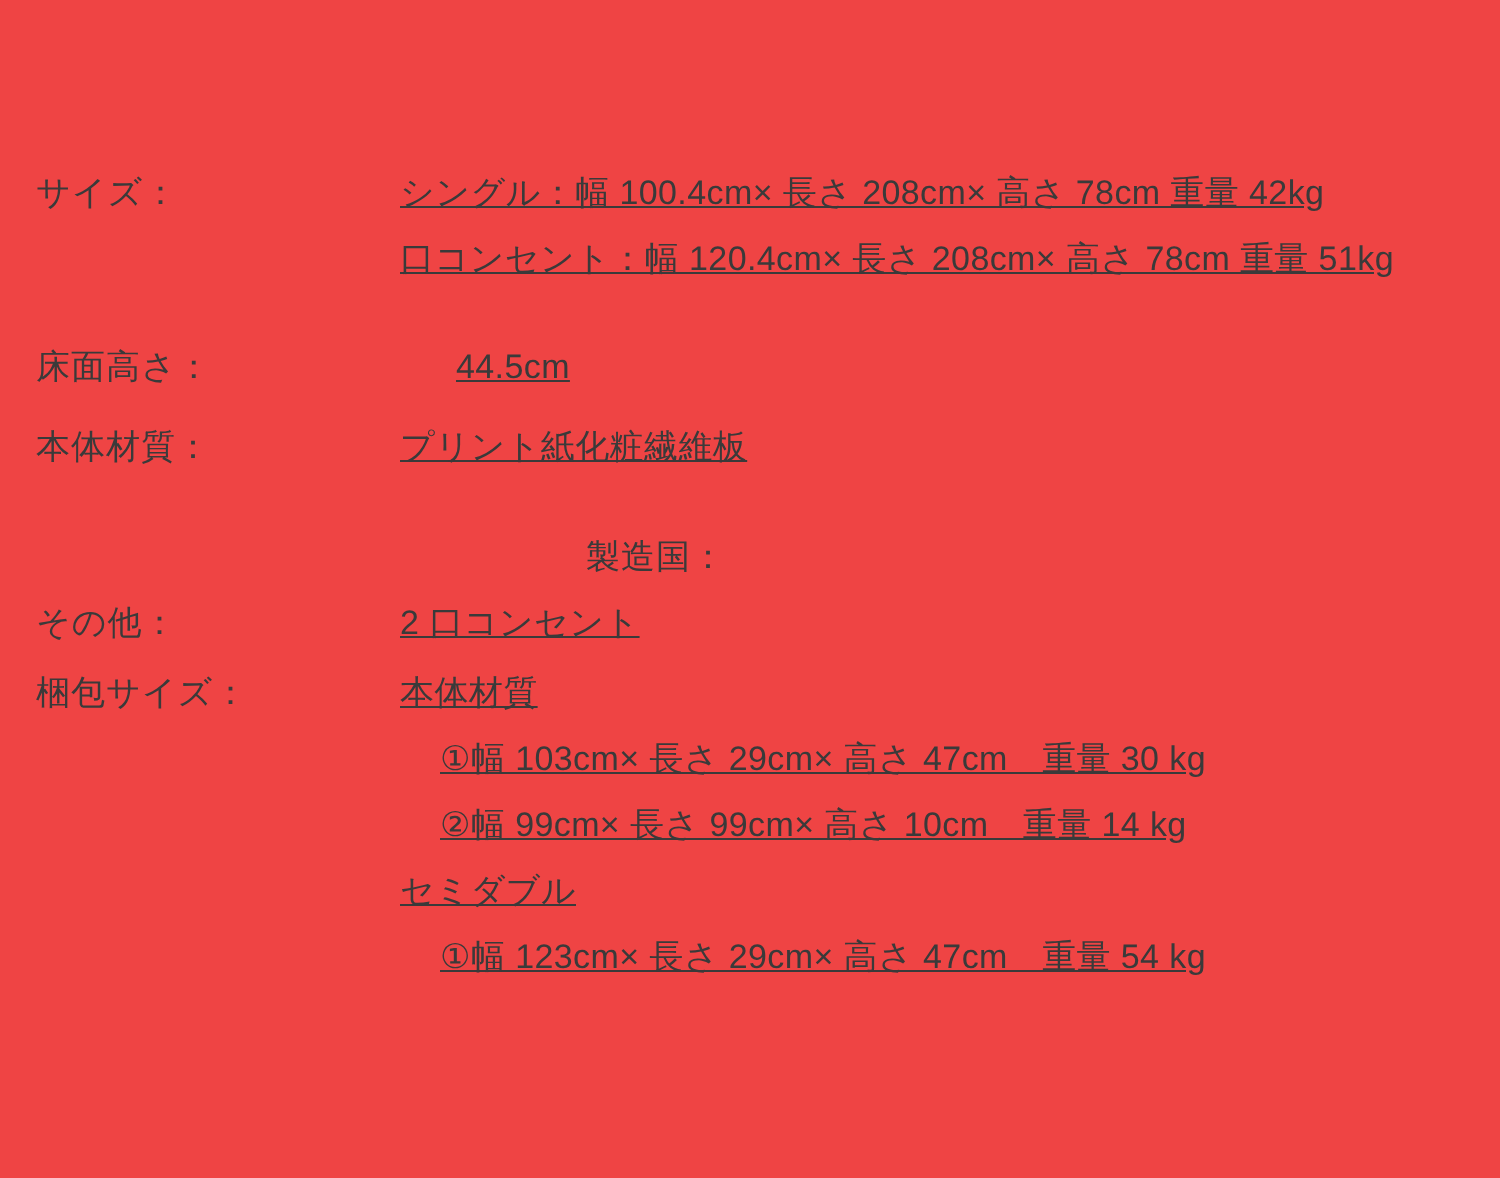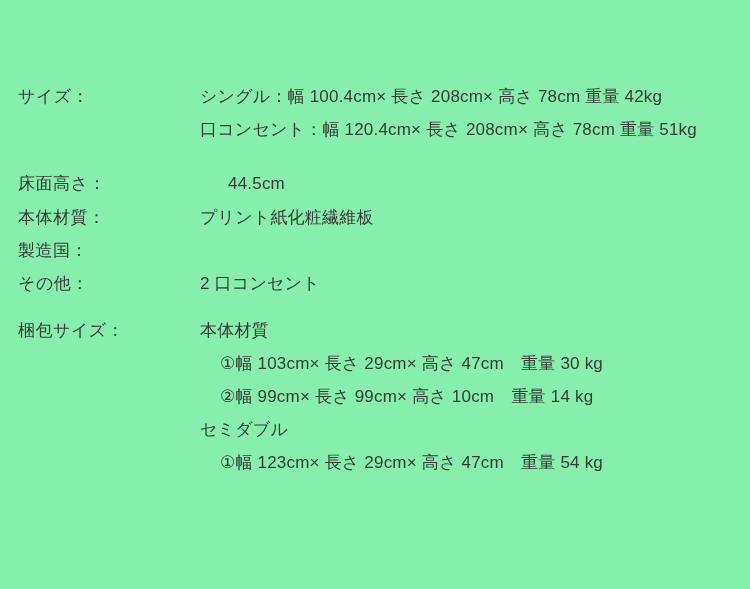--- a/index.html
+++ b/index.html
@@ -5,21 +5,21 @@
   * { margin: 0; padding: 0; box-sizing: border-box; }
   html, body {
     width: 750px;
     background: #ffffff;
     font-family: "Liberation Sans", "DejaVu Sans", sans-serif;
   }
   .spec-page {
     position: relative;
     width: 750px;
     height: 589px;
-    background: #86efac;
+    background: #ef4444;
     overflow: hidden;
   }
   .spec-table {
     padding-top: 80px;
     color: #3a3a3a;
     font-size: 17px;
   }
   .spec-row {
     display: flex;
     align-items: flex-start;
@@ -32,28 +32,29 @@
     letter-spacing: 0.5px;
   }
   .spec-values {
     flex: 1 1 auto;
     min-width: 0;
   }
   .spec-line {
     line-height: 33px;
     white-space: pre;
     letter-spacing: 0.2px;
+    text-decoration: underline;
   }
   .spec-line.indent {
     padding-left: 20px;
   }
   .gap-21 { margin-top: 21px; gap: 28px; }
-  .gap-7  { margin-top: 1px; }
-  .gap-10 { margin-top: 0; }
-  .gap-2  { margin-top: 14px; justify-content: flex-end; }
+  .gap-7  { margin-top: 7px; }
+  .gap-10 { margin-top: 22px; justify-content: center; }
+  .gap-2  { margin-top: 2px; justify-content: flex-end; }
 </style>
 </head>
 <body>
 
 <div class="spec-page">
   <div class="spec-table">
 
     <div class="spec-row">
       <div class="spec-label">サイズ：</div>
       <div class="spec-values">

